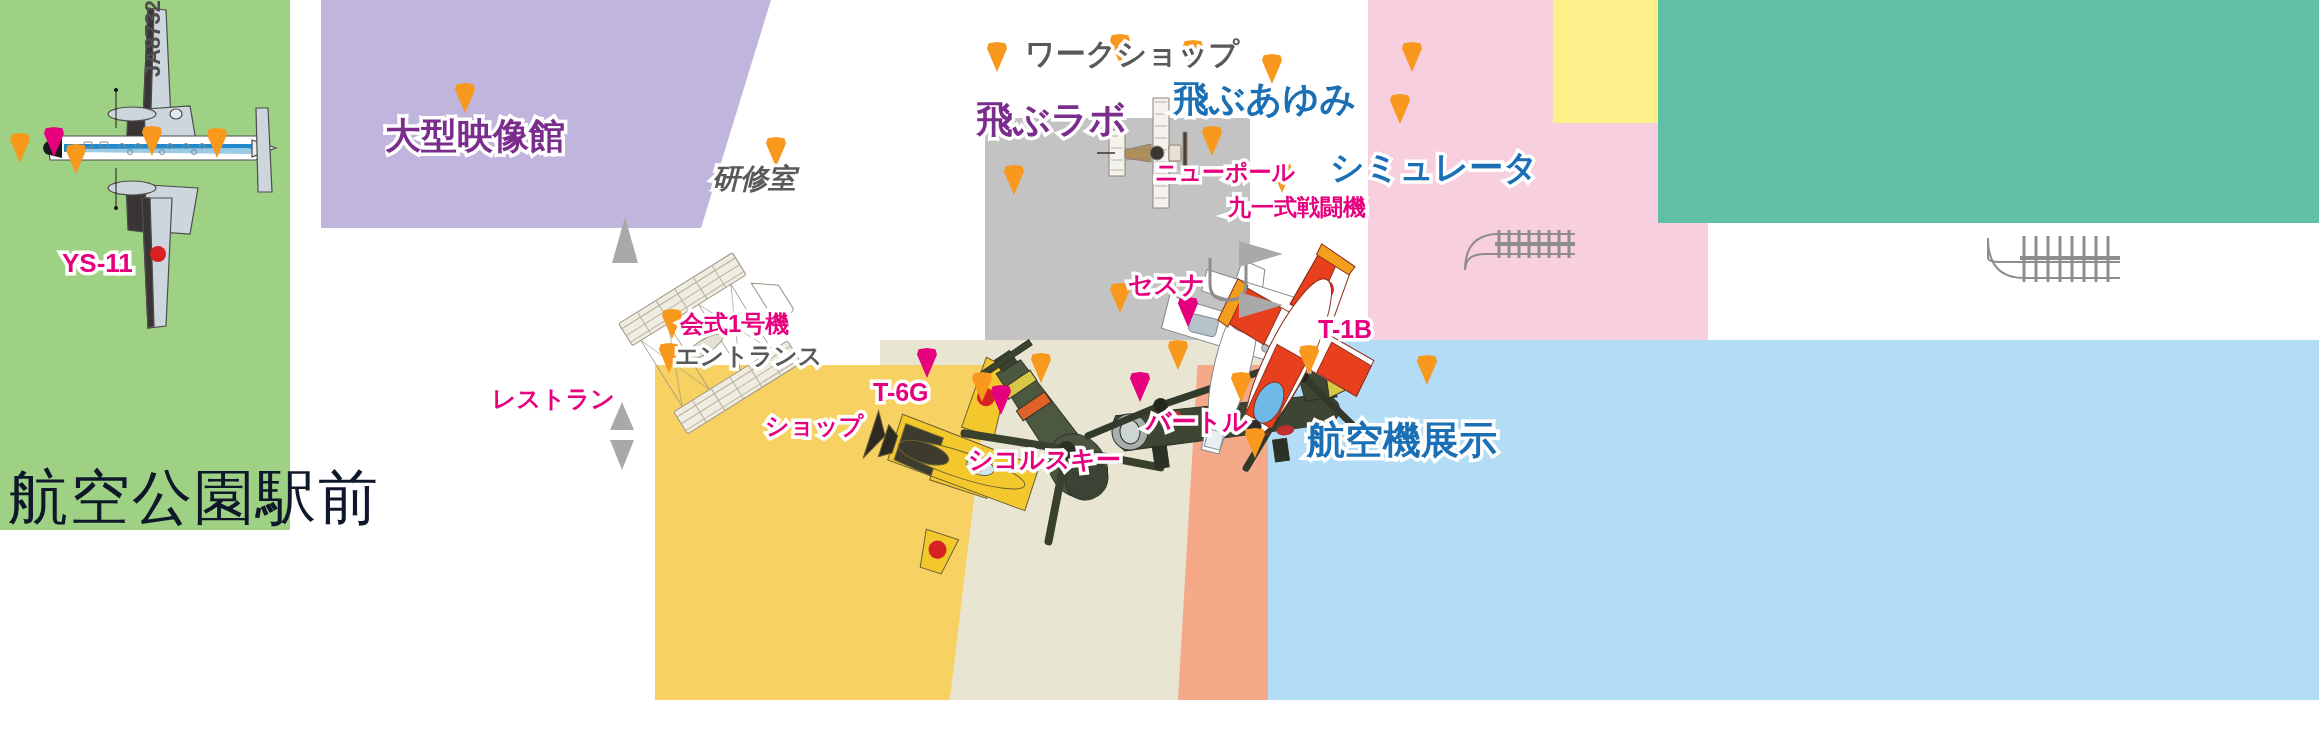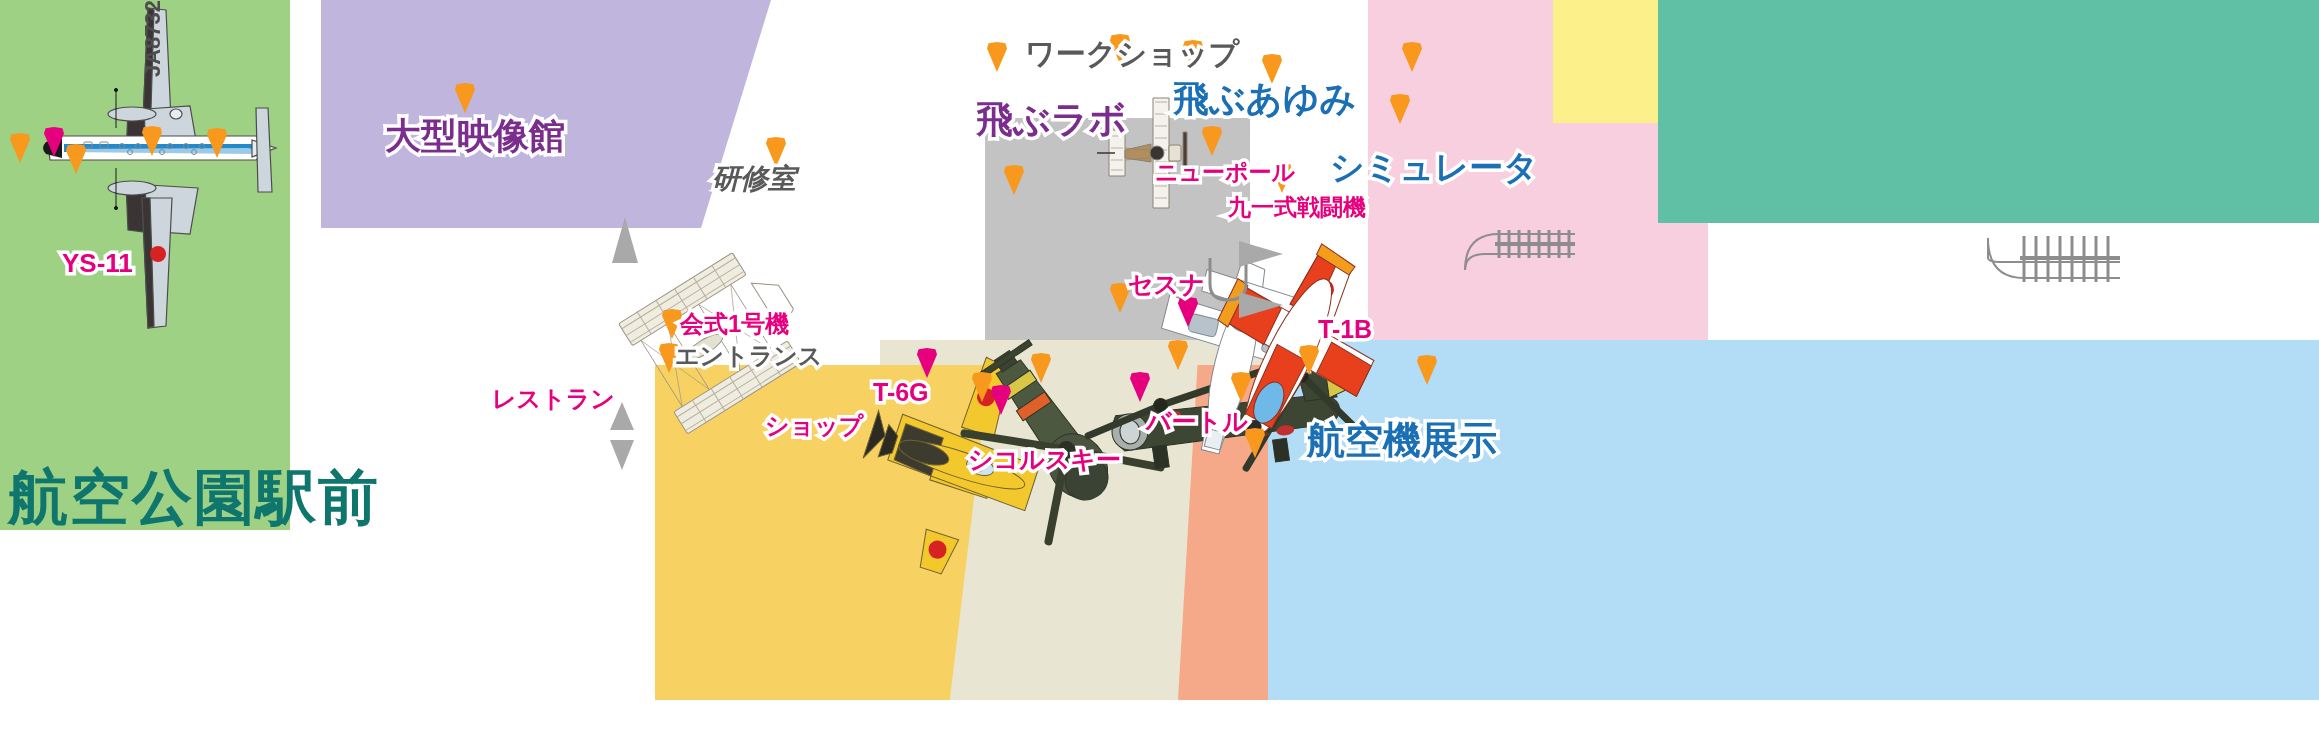--- a/index.html
+++ b/index.html
@@ -35,22 +35,22 @@
   .lblwrap .o{position:absolute;left:0;top:0;
               -webkit-text-stroke:7px #ffffff;color:#ffffff;z-index:0;}
   .lblwrap .f{position:relative;z-index:1;}
 
   .c-pink   {color:#e6007e;text-align:right;}
   .c-purple {color:#7b2d8e;}
   .c-blue   {color:#1a6fb5;}
   .c-gray   {color:#595959;}
 
   
-  #station-name{position:absolute;left:8px;top:458px;font-size:60px;font-weight:bold;
-     color:#0f766e;letter-spacing:2px;}
+  #station-name{position:absolute;left:8px;top:458px;font-size:60px;font-weight:normal;
+     color:#0f172a;letter-spacing:2px;}
   
   #floor-label{position:absolute;left:660px;top:365px;font-size:140px;font-weight:bold;
      color:#8c8c8c;line-height:1;letter-spacing:-4px;}
 
   
   svg.art{position:absolute;overflow:visible;}
 </style>
 </head>
 <body>
 

